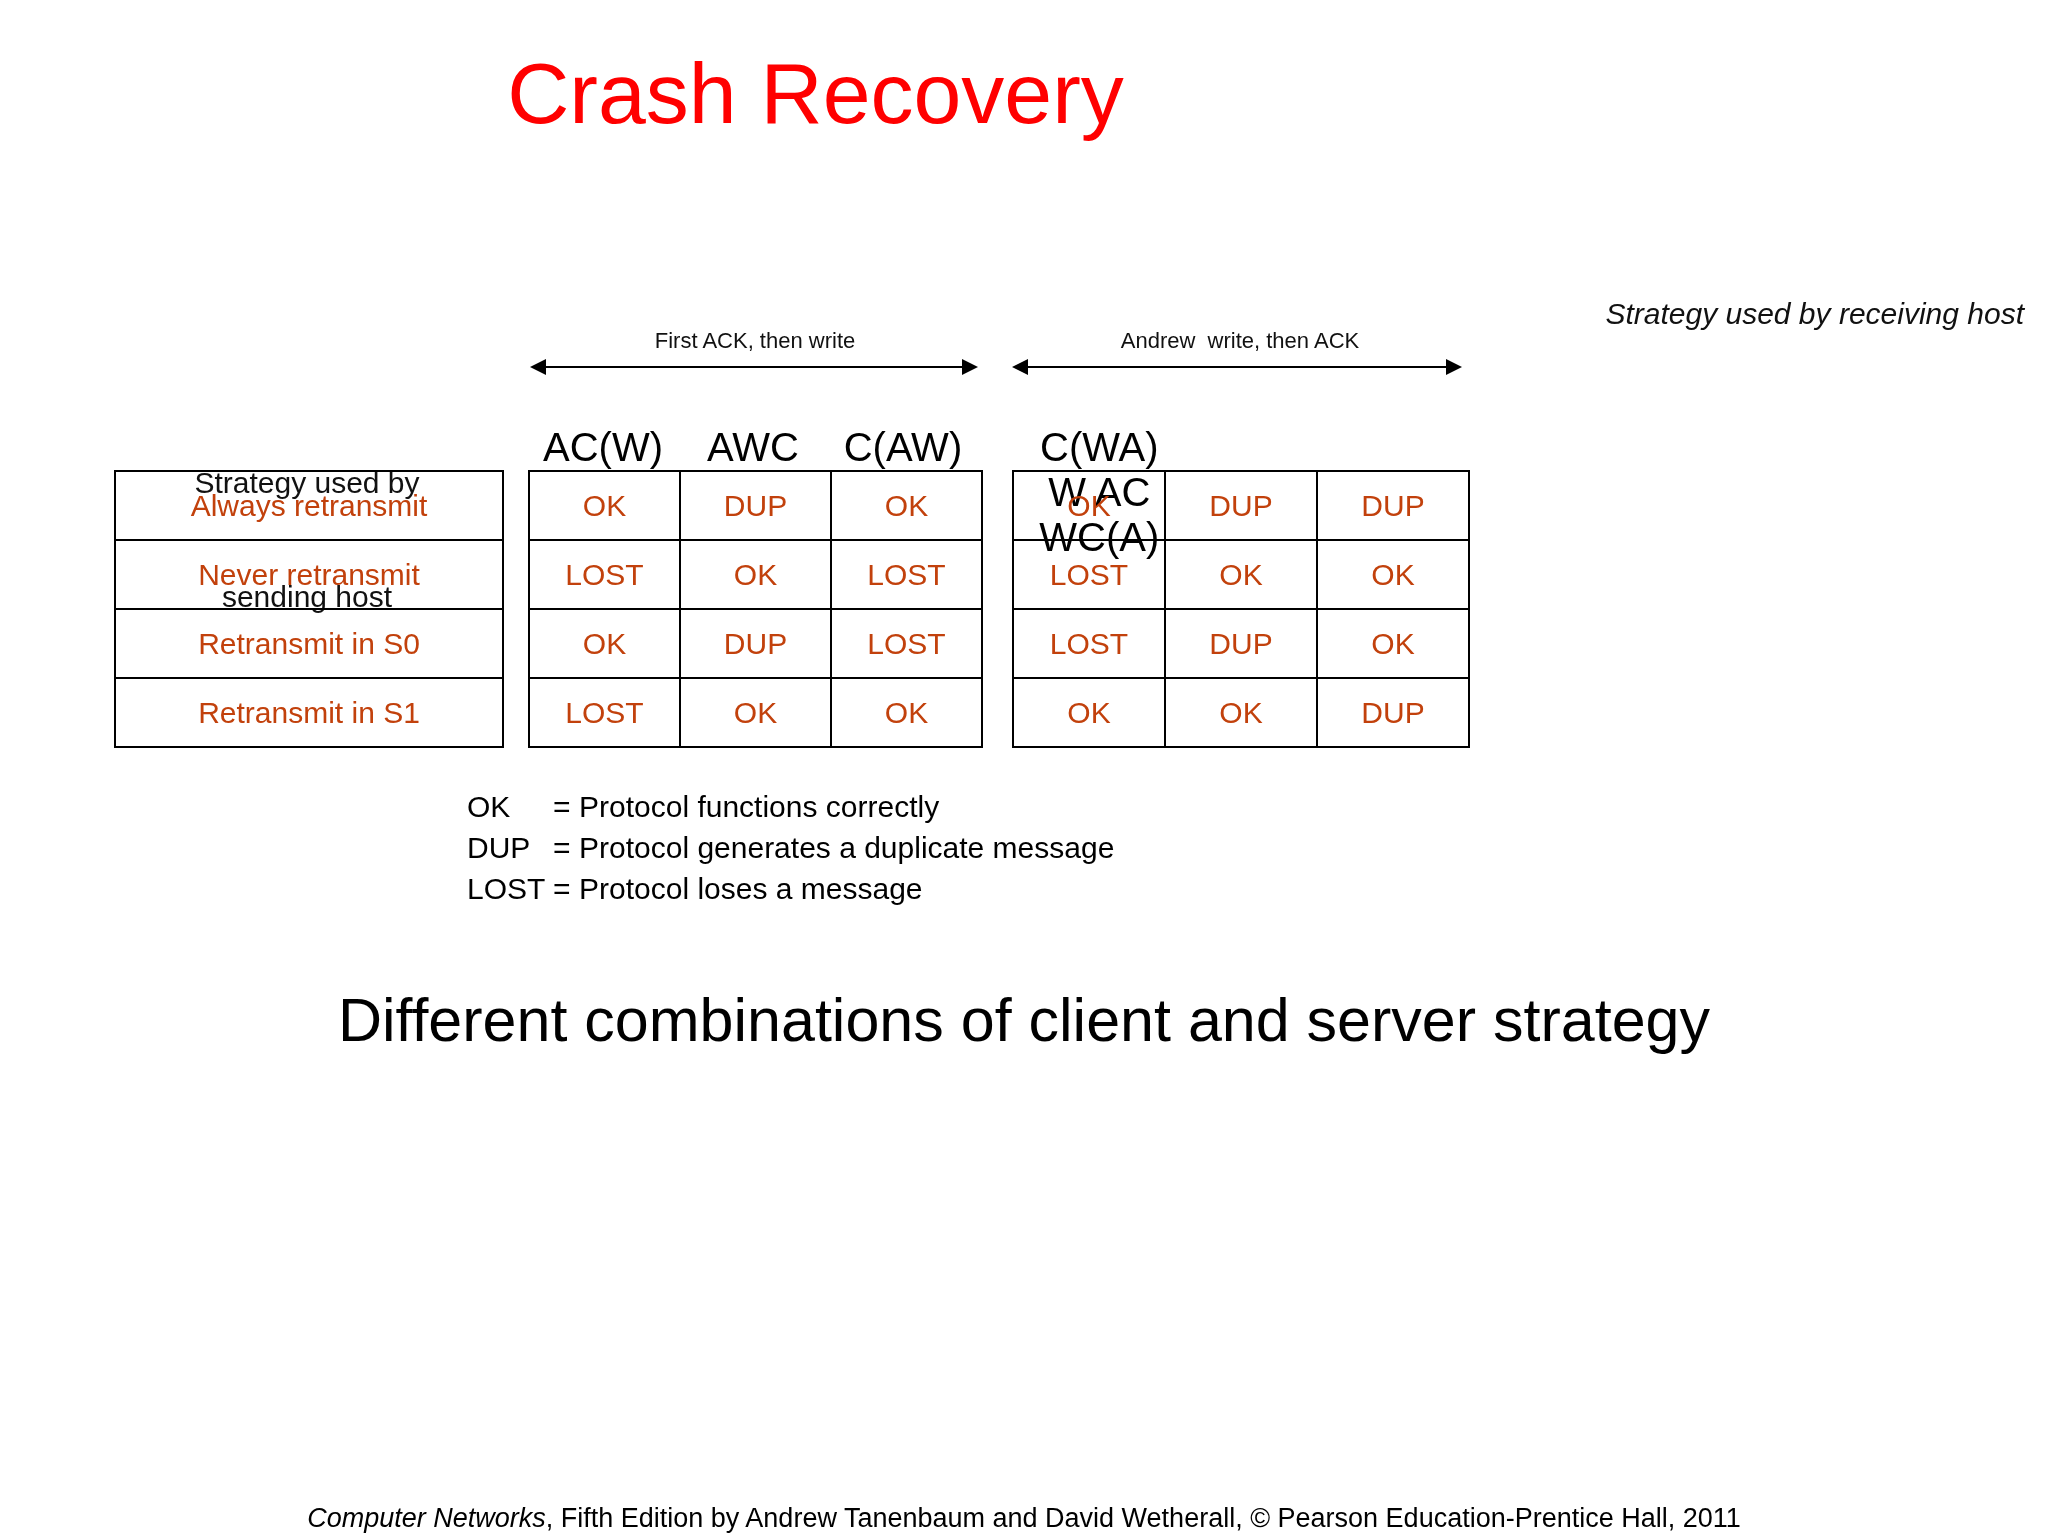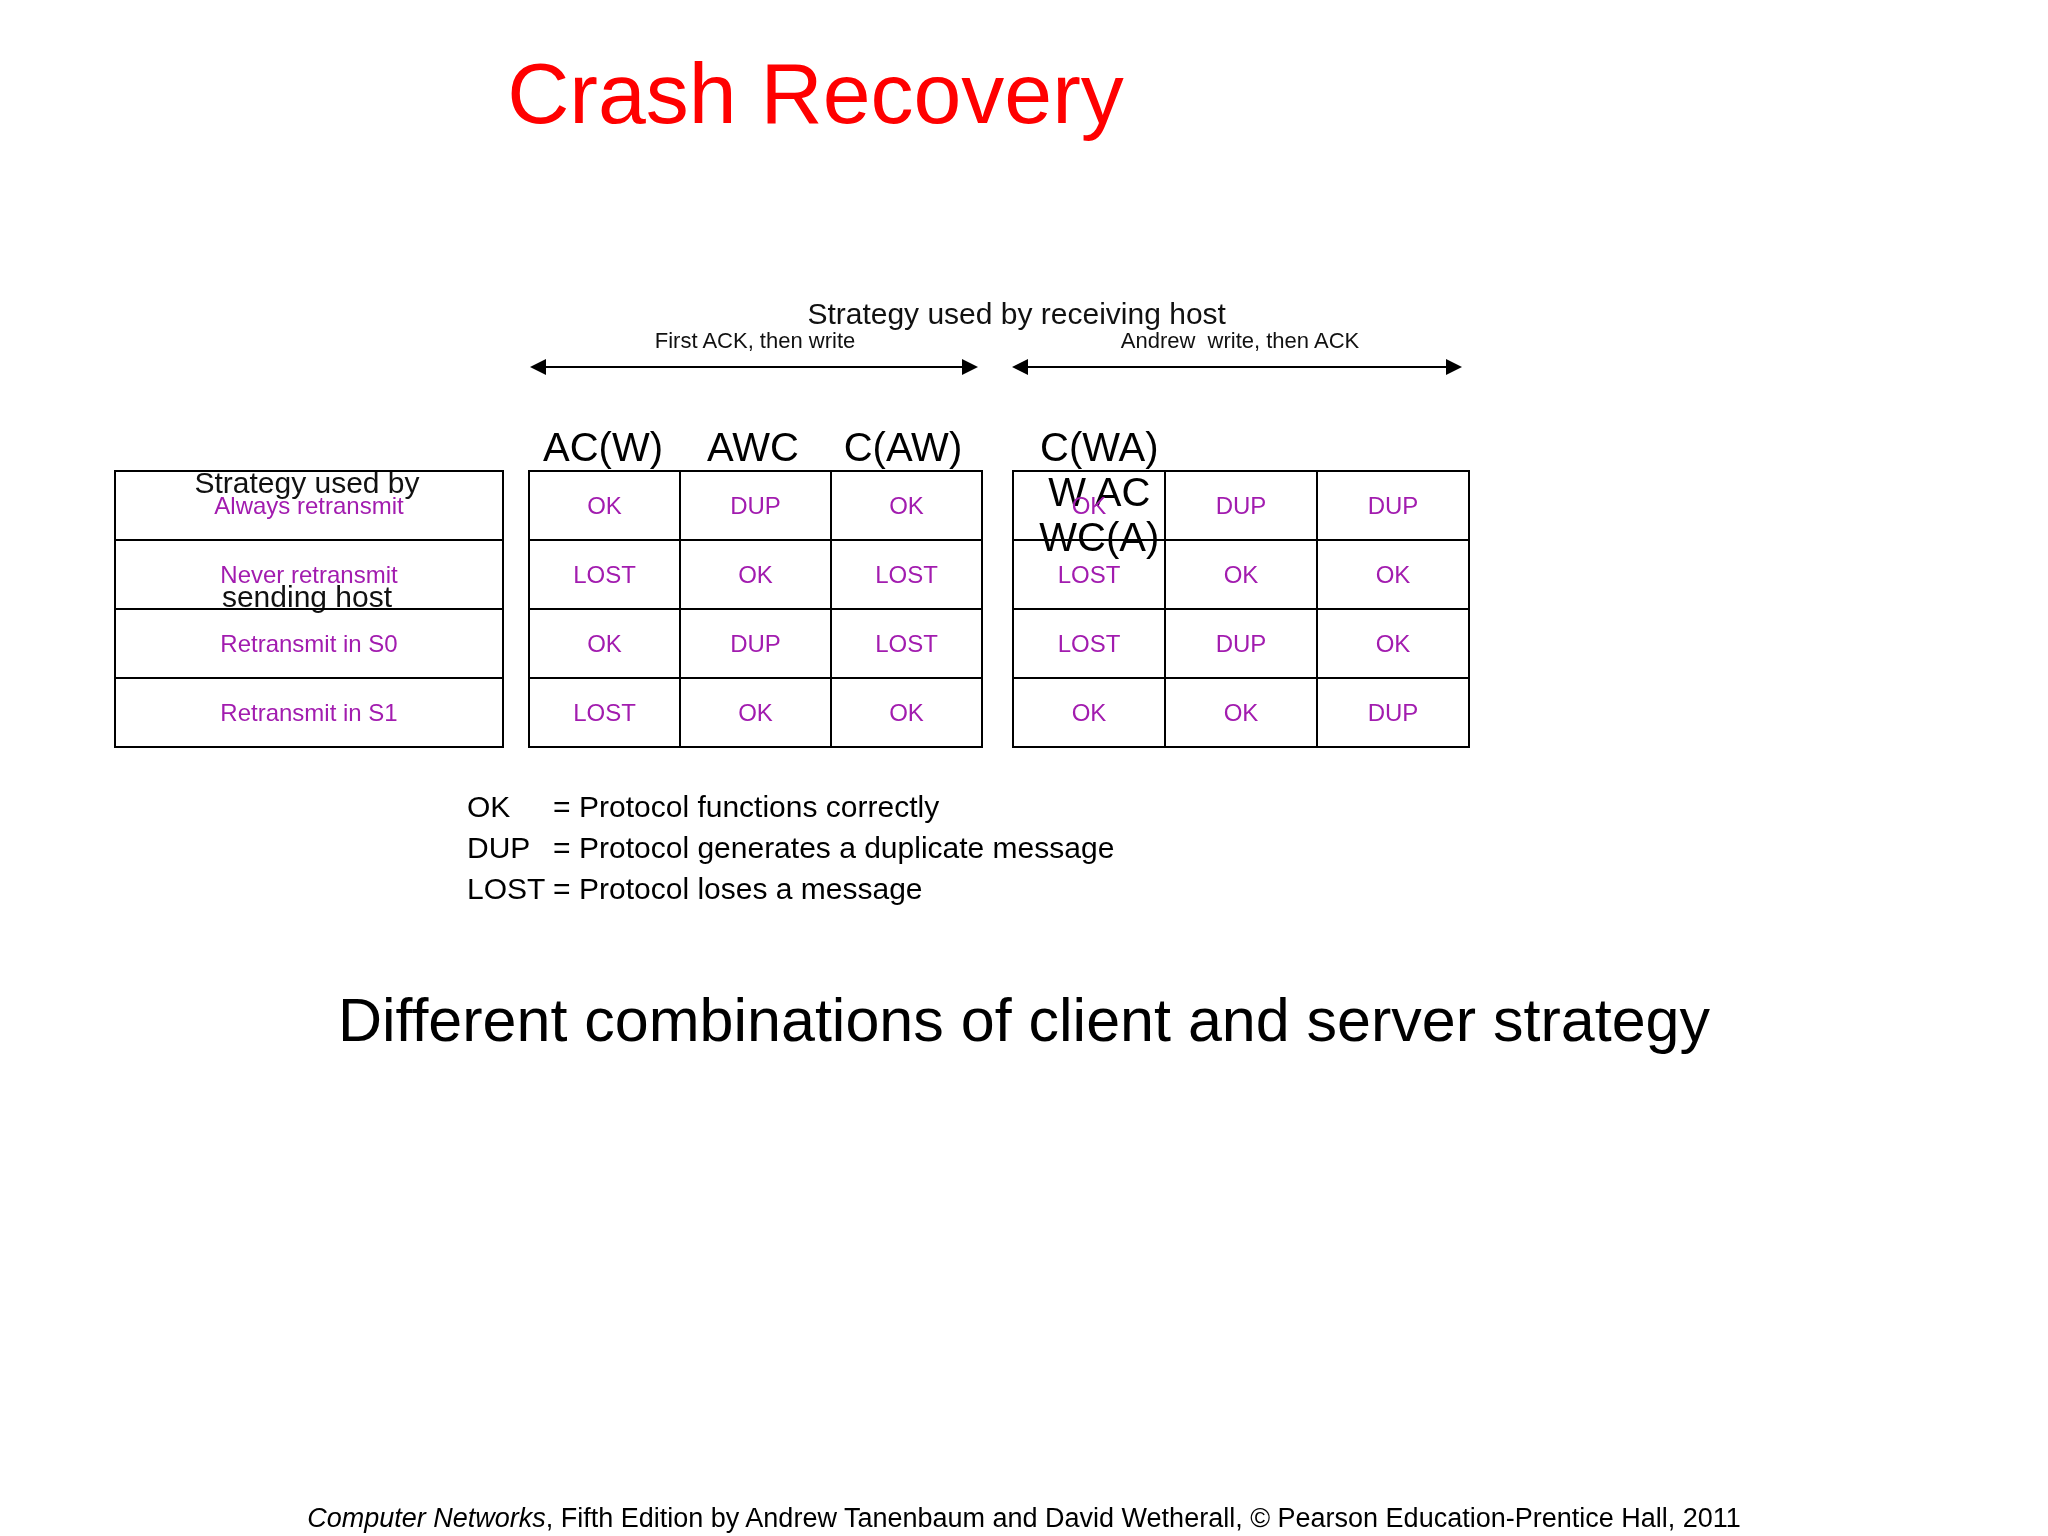--- a/index.html
+++ b/index.html
@@ -44,22 +44,23 @@
     font-family: "Liberation Sans", sans-serif;
     color: #111;
     white-space: pre;
   }
 
   
   .recv-host-label {
     left: 0;
     top: 263px;
     width: 2048px;
-    text-align: center;
+    text-align: right;
     font-size: 30px;
+    font-style: italic;
   }
   
   .recv-host-label span { display:inline-block; transform: translateX(-24px); }
 
   
   .grp-label {
     font-size: 22px;
     text-align: center;
   }
   .grp1-label { left: 530px; top: 328px; width: 450px; }
@@ -119,24 +120,24 @@
   .tbl {
     position: absolute;
     border-collapse: collapse;
     border: 2px solid #000;
     table-layout: fixed;
   }
   .tbl td {
     border: 2px solid #000;
     text-align: center;
     vertical-align: middle;
-    font-size: 24px;
+    font-size: 30px;
     height: 67px;
     padding: 0;
-    color: #a21caf;
+    color: #c2410c;
   }
 
   .tbl-left  { left: 114px;  top: 470px; width: 386px; }
   .tbl-left td { width: 386px; }
 
   .tbl-grp1 { left: 528px;  top: 470px; width: 448px; }
   .tbl-grp1 td { width: 149px; }
 
   .tbl-grp2 { left: 1012px; top: 470px; width: 450px; }
   .tbl-grp2 td { width: 150px; }

